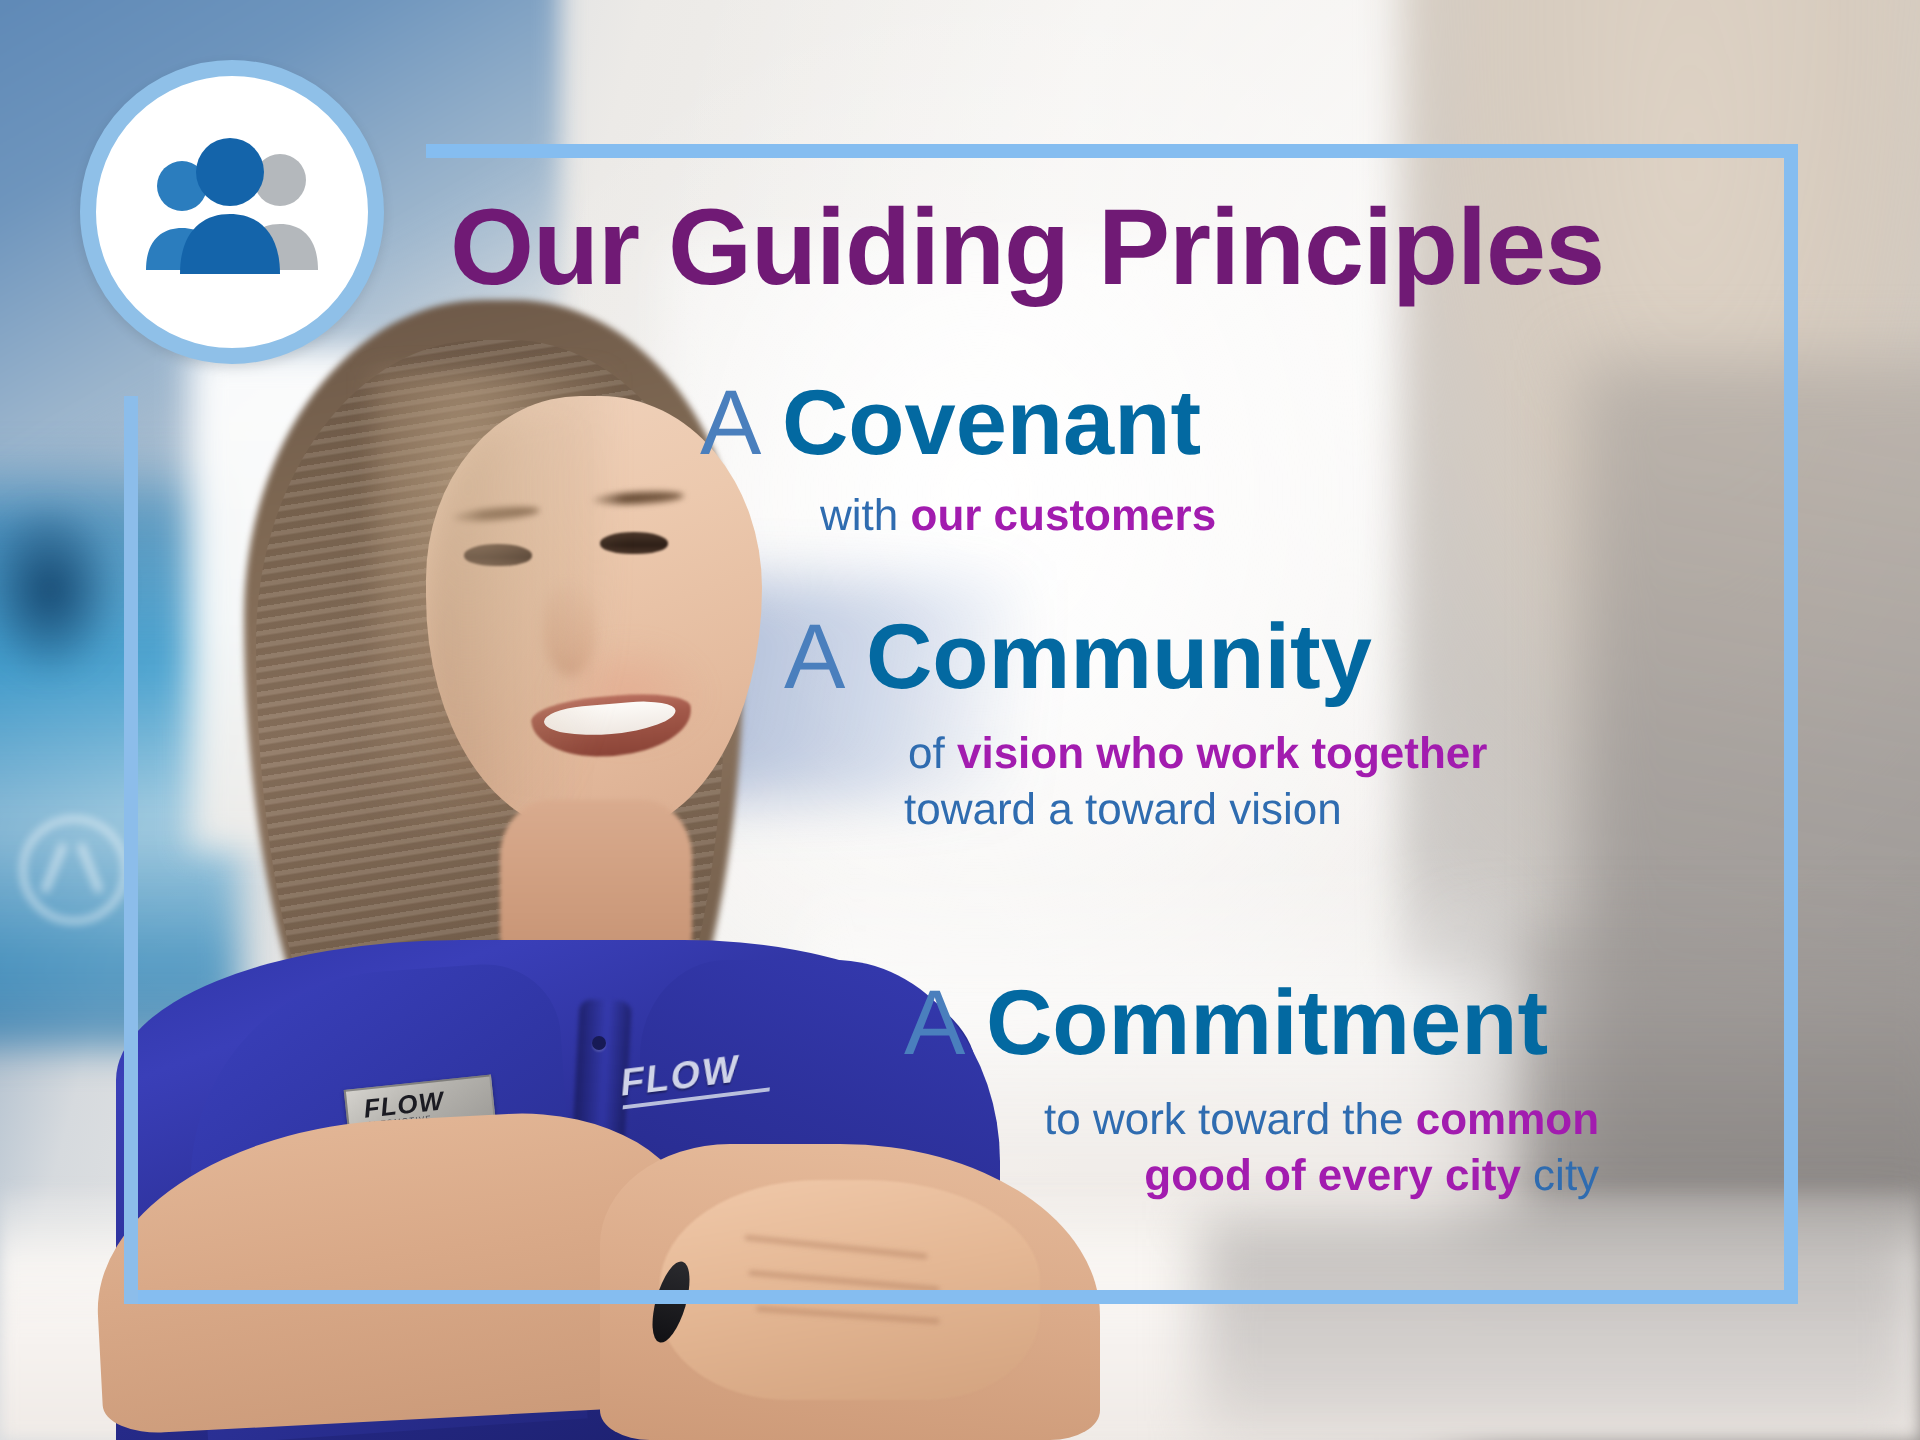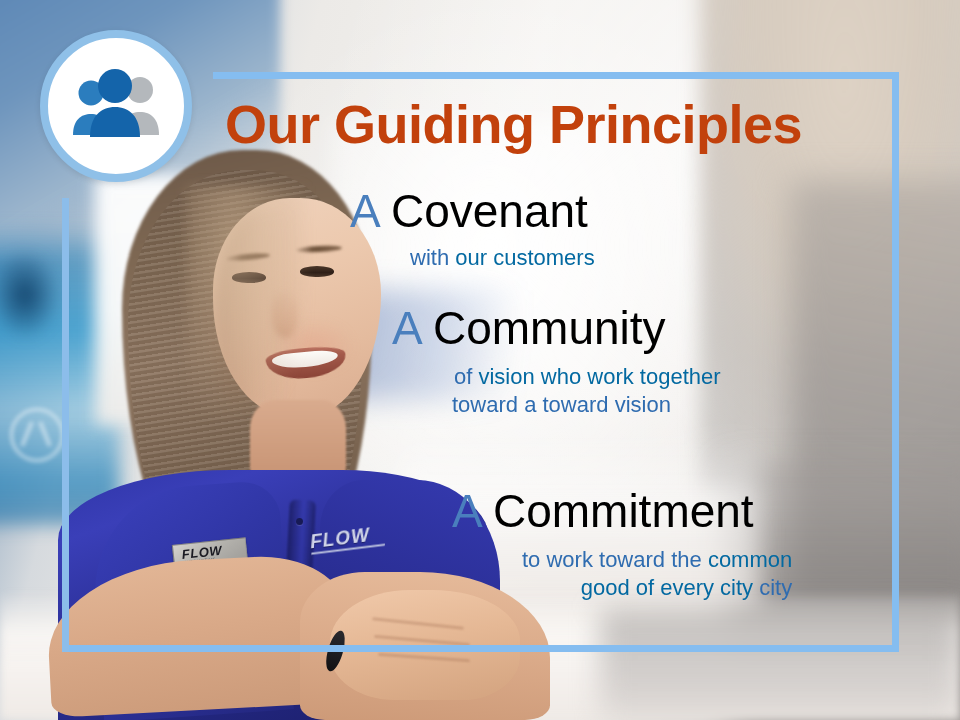--- a/index.html
+++ b/index.html
@@ -452,45 +452,45 @@
 
   
   .title {
     position: absolute;
     left: 225px; top: 96px;
     width: 650px;
     font-family: "Liberation Sans", sans-serif;
     font-weight: bold;
     font-size: 54px;
     line-height: 1.05;
-    color: #c2410c;
+    color: #701a75;
     letter-spacing: -0.5px;
     white-space: nowrap;
   }
 
   .principle { position: absolute; }
 
   .p-head {
     font-family: "Liberation Sans", sans-serif;
     font-size: 46px;
     line-height: 1.0;
     color: #2d6cb5;
     white-space: nowrap;
   }
   .p-head .art { font-weight: normal; color: #4a7fbd; }
-  .p-head .word { font-weight: normal; color: #000000; }
+  .p-head .word { font-weight: bold; color: #0369a1; }
 
   .p-sub {
     font-family: "Liberation Sans", sans-serif;
     font-size: 22px;
     line-height: 1.28;
     color: #2f6cb0;
     white-space: nowrap;
   }
-  .p-sub b { font-weight: normal; color: #0369a1; }
+  .p-sub b { font-weight: bold; color: #a21caf; }
 
   
   #principle-covenant   { left: 350px; top: 188px; text-align: left; }
   #principle-covenant .p-sub { margin-top: 10px; margin-left: 60px; }
 
   #principle-community  { left: 392px; top: 305px; text-align: left; }
   #principle-community .p-sub { margin-top: 12px; margin-left: 62px; text-align: left; }
 
   #principle-commitment { left: 452px; top: 488px; text-align: left; }
   #principle-commitment .p-sub { margin-top: 12px; margin-left: 70px; text-align: right; }

